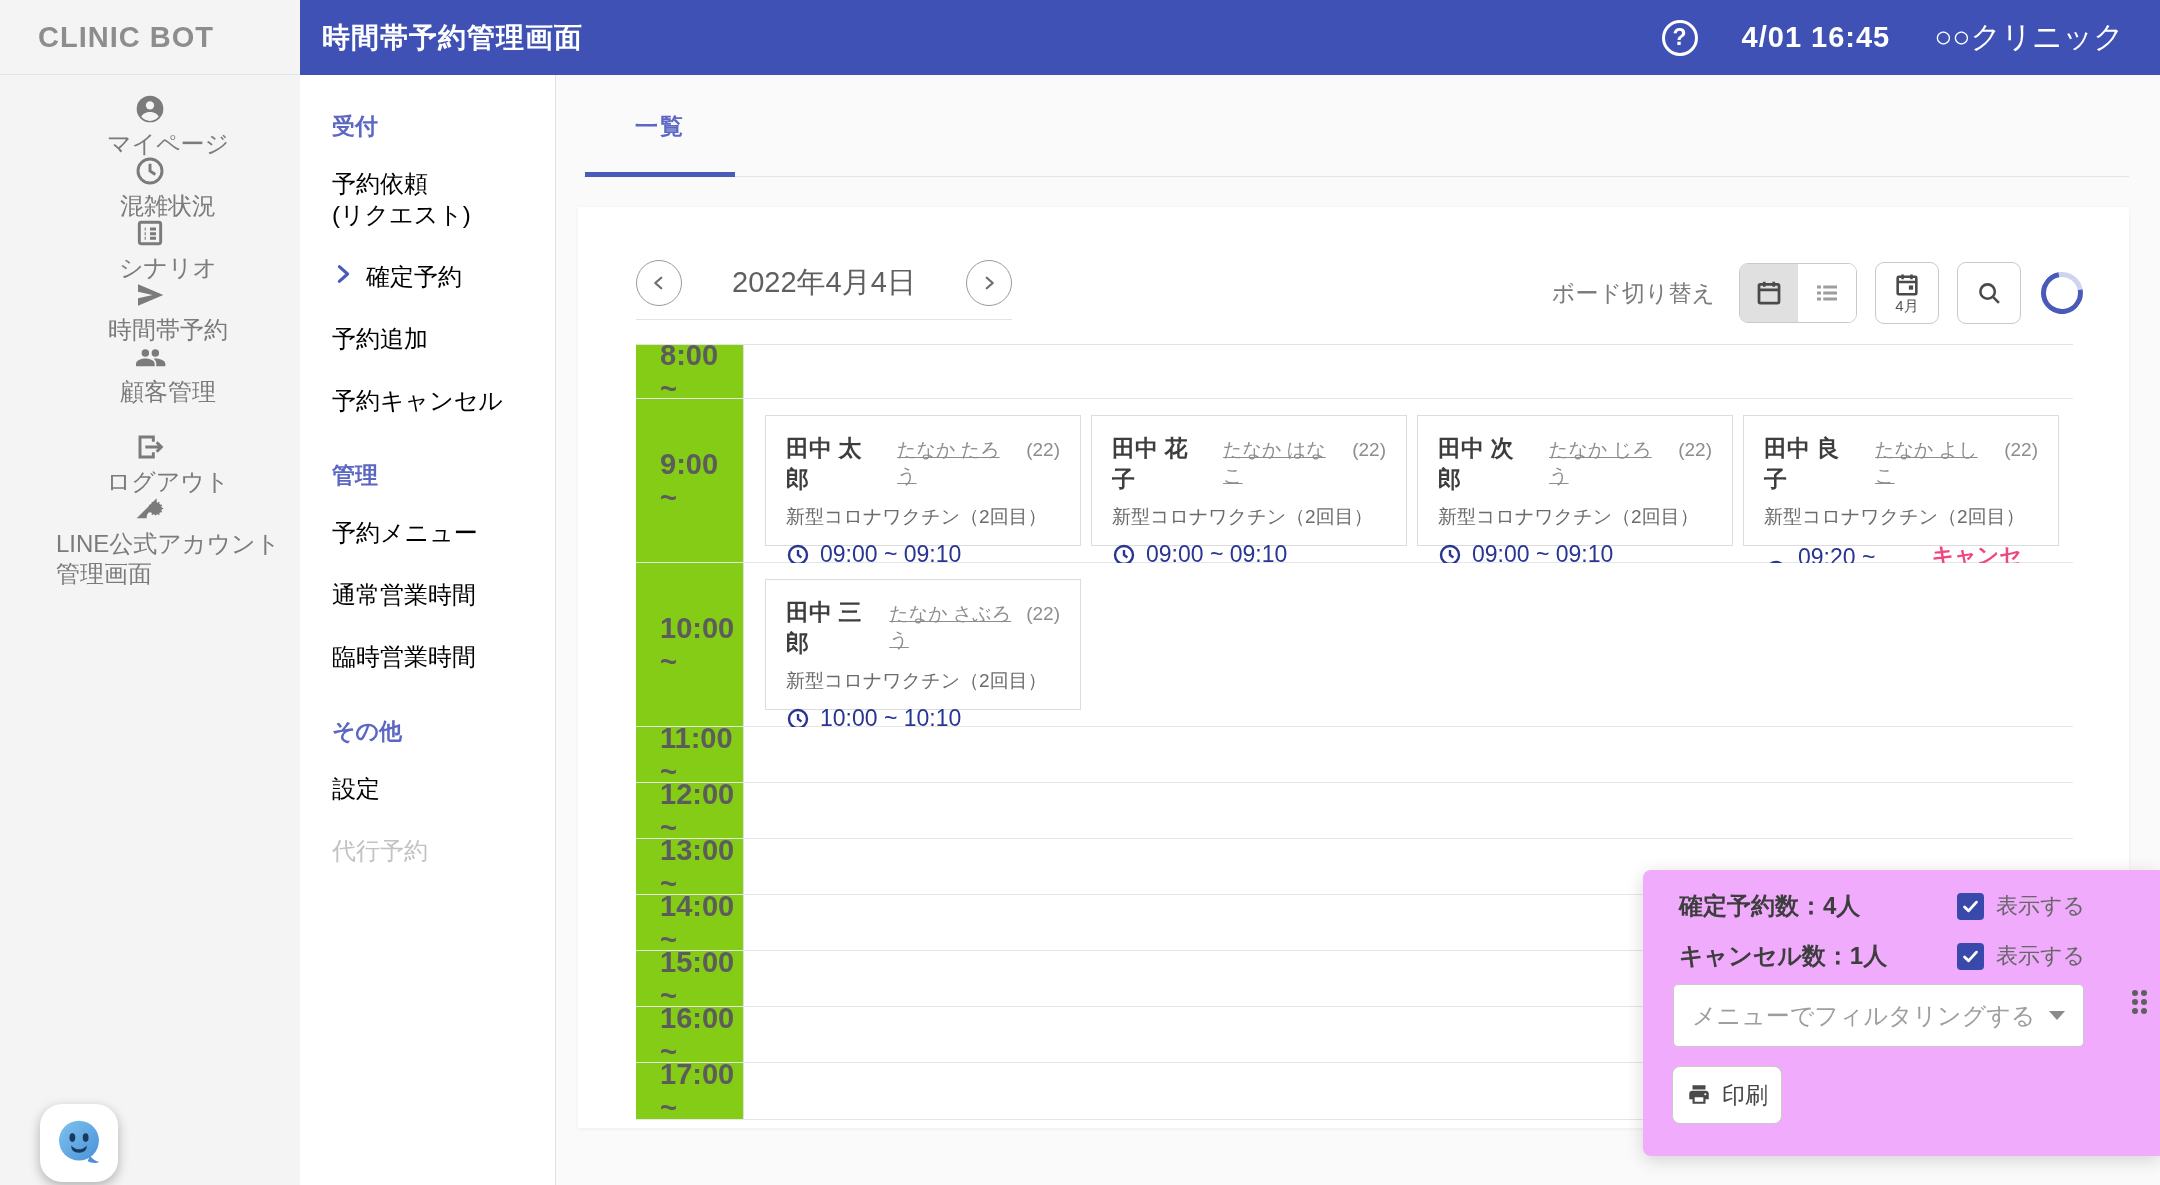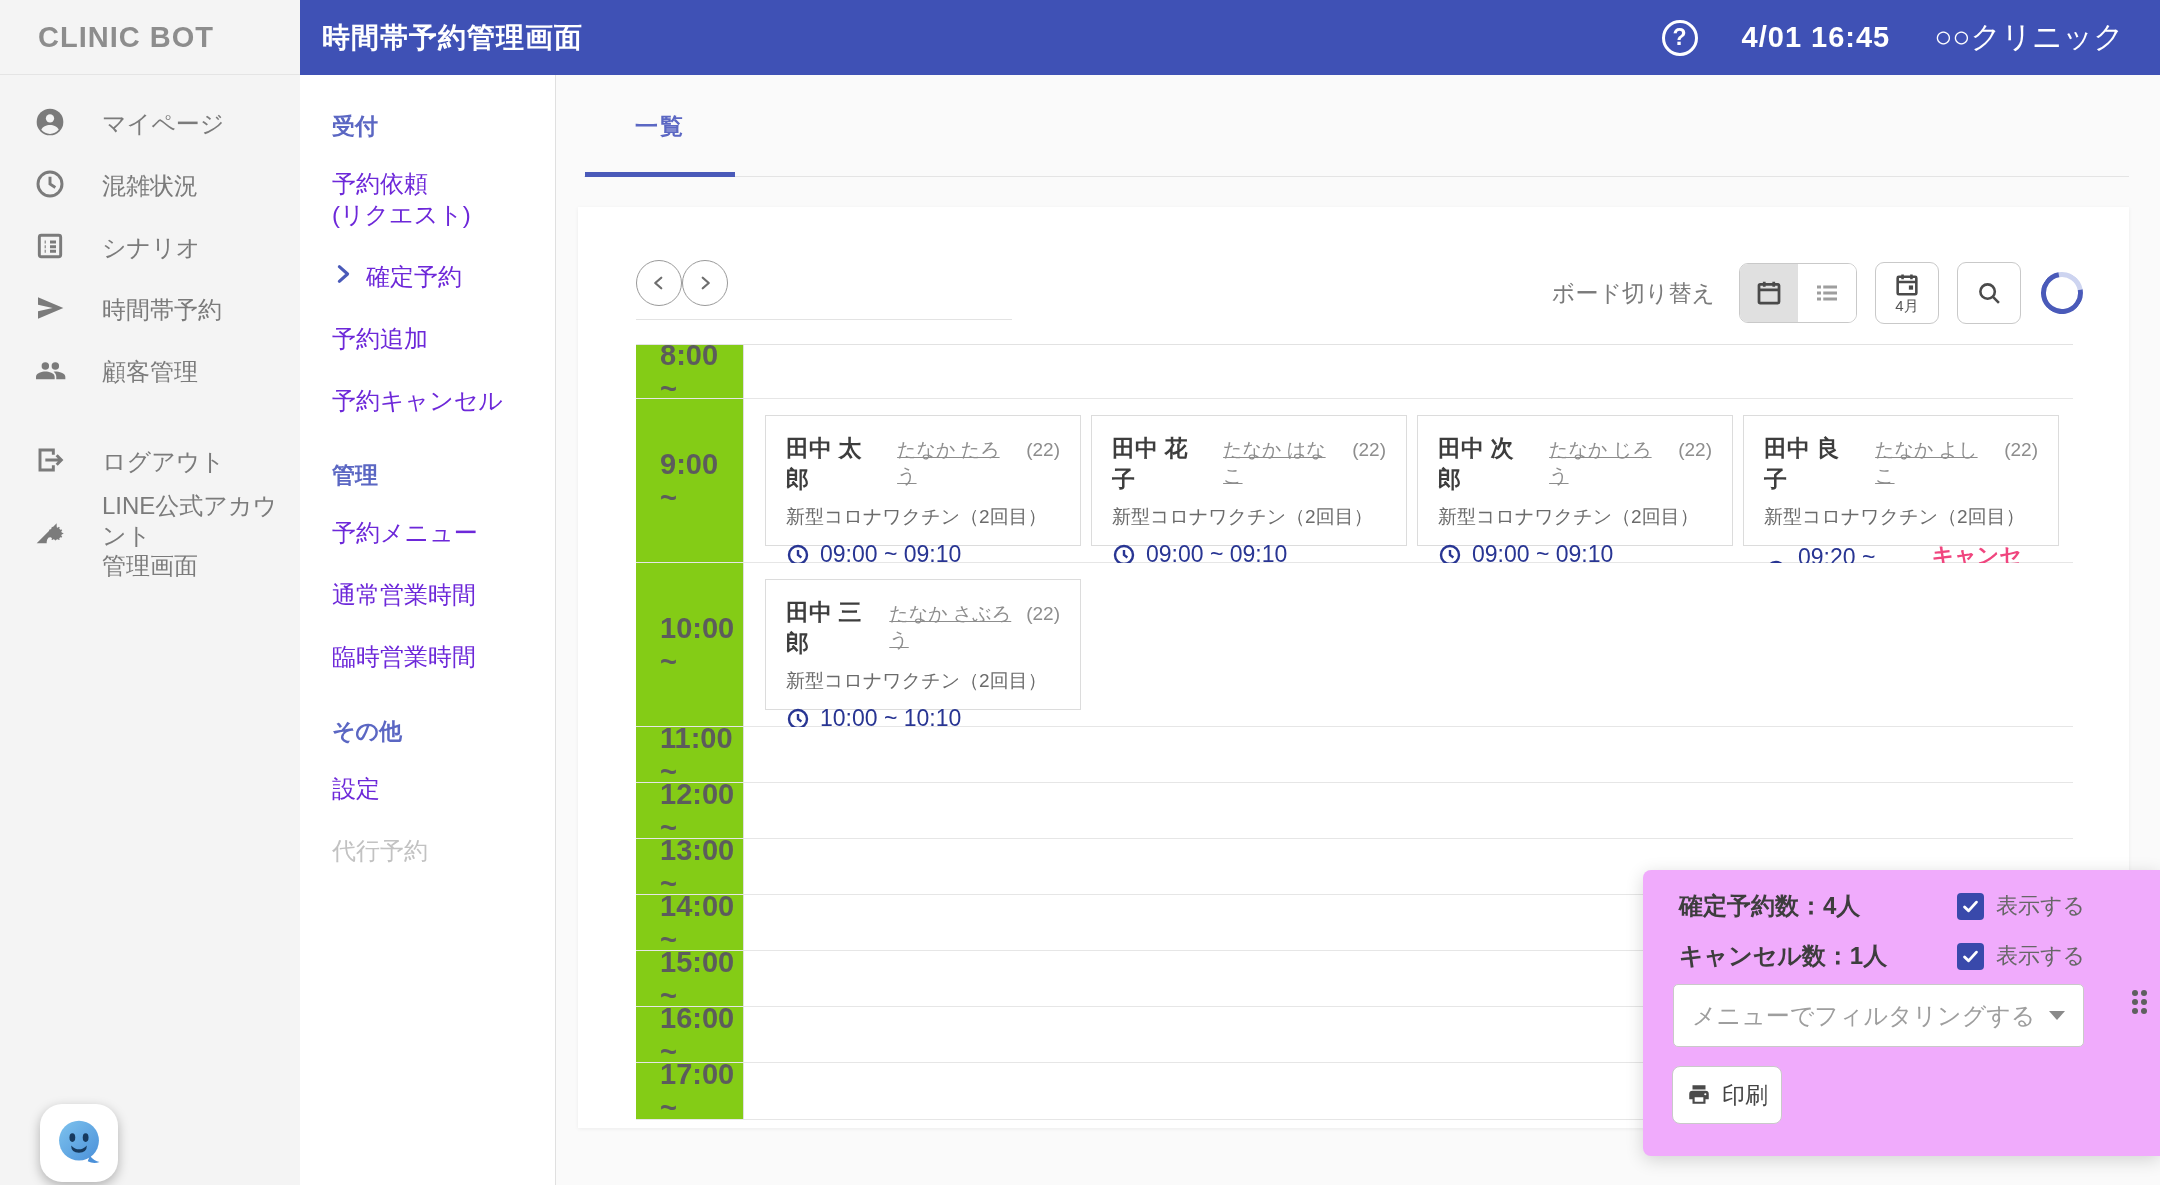--- a/index.html
+++ b/index.html
@@ -13,30 +13,30 @@
   .brand-text { font-size:29px; font-weight:bold; color:#8d8d8d; letter-spacing:1px; }
   .header-main { flex:1; background:#3f51b5; color:#fff; display:flex; align-items:center; padding:0 36px 0 22px; }
   .header-title { font-size:28px; font-weight:bold; letter-spacing:1px; }
   .header-right { margin-left:auto; display:flex; align-items:center; gap:44px; }
   .help-circle { width:36px; height:36px; border:3px solid #fff; border-radius:50%; display:flex; align-items:center; justify-content:center; font-size:23px; font-weight:bold; color:#fff; cursor:pointer; }
   .header-datetime { font-size:29px; font-weight:bold; letter-spacing:1px; }
   .header-clinic { font-size:30px; }
 
   
   .sidebar { position:absolute; top:75px; left:0; width:300px; bottom:0; background:#f4f4f4; padding-top:18px; }
-  .side-item { height:62px; display:flex; align-items:center; padding-left:34px; color:#7b7b7b; cursor:pointer; }
+  .side-item { height:62px; display:flex; align-items:center; color:#7b7b7b; cursor:pointer;flex-direction:column; }
   .side-item svg { width:32px; height:32px; flex:none; }
   .side-item .lbl { font-size:24px; margin-left:36px; line-height:30px; }
   .side-sep { height:28px; }
   .side-item.two-line { height:86px; }
 
   
   .submenu { position:absolute; top:75px; left:300px; width:256px; bottom:0; background:#fff; border-right:1px solid #e0e0e0; padding:36px 0 0 32px; }
   .submenu-title { color:#5b67c3; font-size:23px; font-weight:bold; margin-bottom:26px; }
-  .submenu-item { color:#6d28d9; font-size:24px; line-height:31px; margin-bottom:31px; cursor:pointer; }
+  .submenu-item { color:#000000; font-size:24px; line-height:31px; margin-bottom:31px; cursor:pointer; }
   .submenu-item.active { display:flex; align-items:flex-end; }
   .submenu-item.active svg { width:22px; height:22px; margin-right:12px; }
   .submenu-item.disabled { color:#c2c2c2; cursor:default; }
   .submenu-gap-title { margin-top:44px; }
 
   
   .main { position:absolute; left:556px; top:75px; right:0; bottom:0; }
   .tabbar { position:relative; height:102px; margin:0 31px 0 28px; border-bottom:1px solid #e4e4e4; }
   .tab { position:absolute; left:1px; top:0; width:150px; height:102px; display:flex; align-items:center; justify-content:center; cursor:pointer; }
   .tab-label { color:#5b67c3; font-size:23px; font-weight:bold; letter-spacing:2px; }
@@ -208,20 +208,21 @@
     </div>
 
     <div class="panel">
       <div class="panel-header">
         <div class="date-nav">
           <div class="nav-circle">
             <svg viewBox="0 0 24 24" fill="none" stroke="#6e6e6e" stroke-width="3" stroke-linecap="round" stroke-linejoin="round">
                 <path d="M15 5l-8 7 8 7"></path>
               </svg>
           </div>
+          <div class="date-label">2022年4月4日</div>
           <div class="nav-circle">
             <svg viewBox="0 0 24 24" fill="none" stroke="#6e6e6e" stroke-width="3" stroke-linecap="round" stroke-linejoin="round">
                 <path d="M9 5l8 7-8 7"></path>
               </svg>
           </div>
         </div>
 
         <div class="toolbar">
           <span class="board-label">ボード切り替え</span>
           <div class="segmented">

